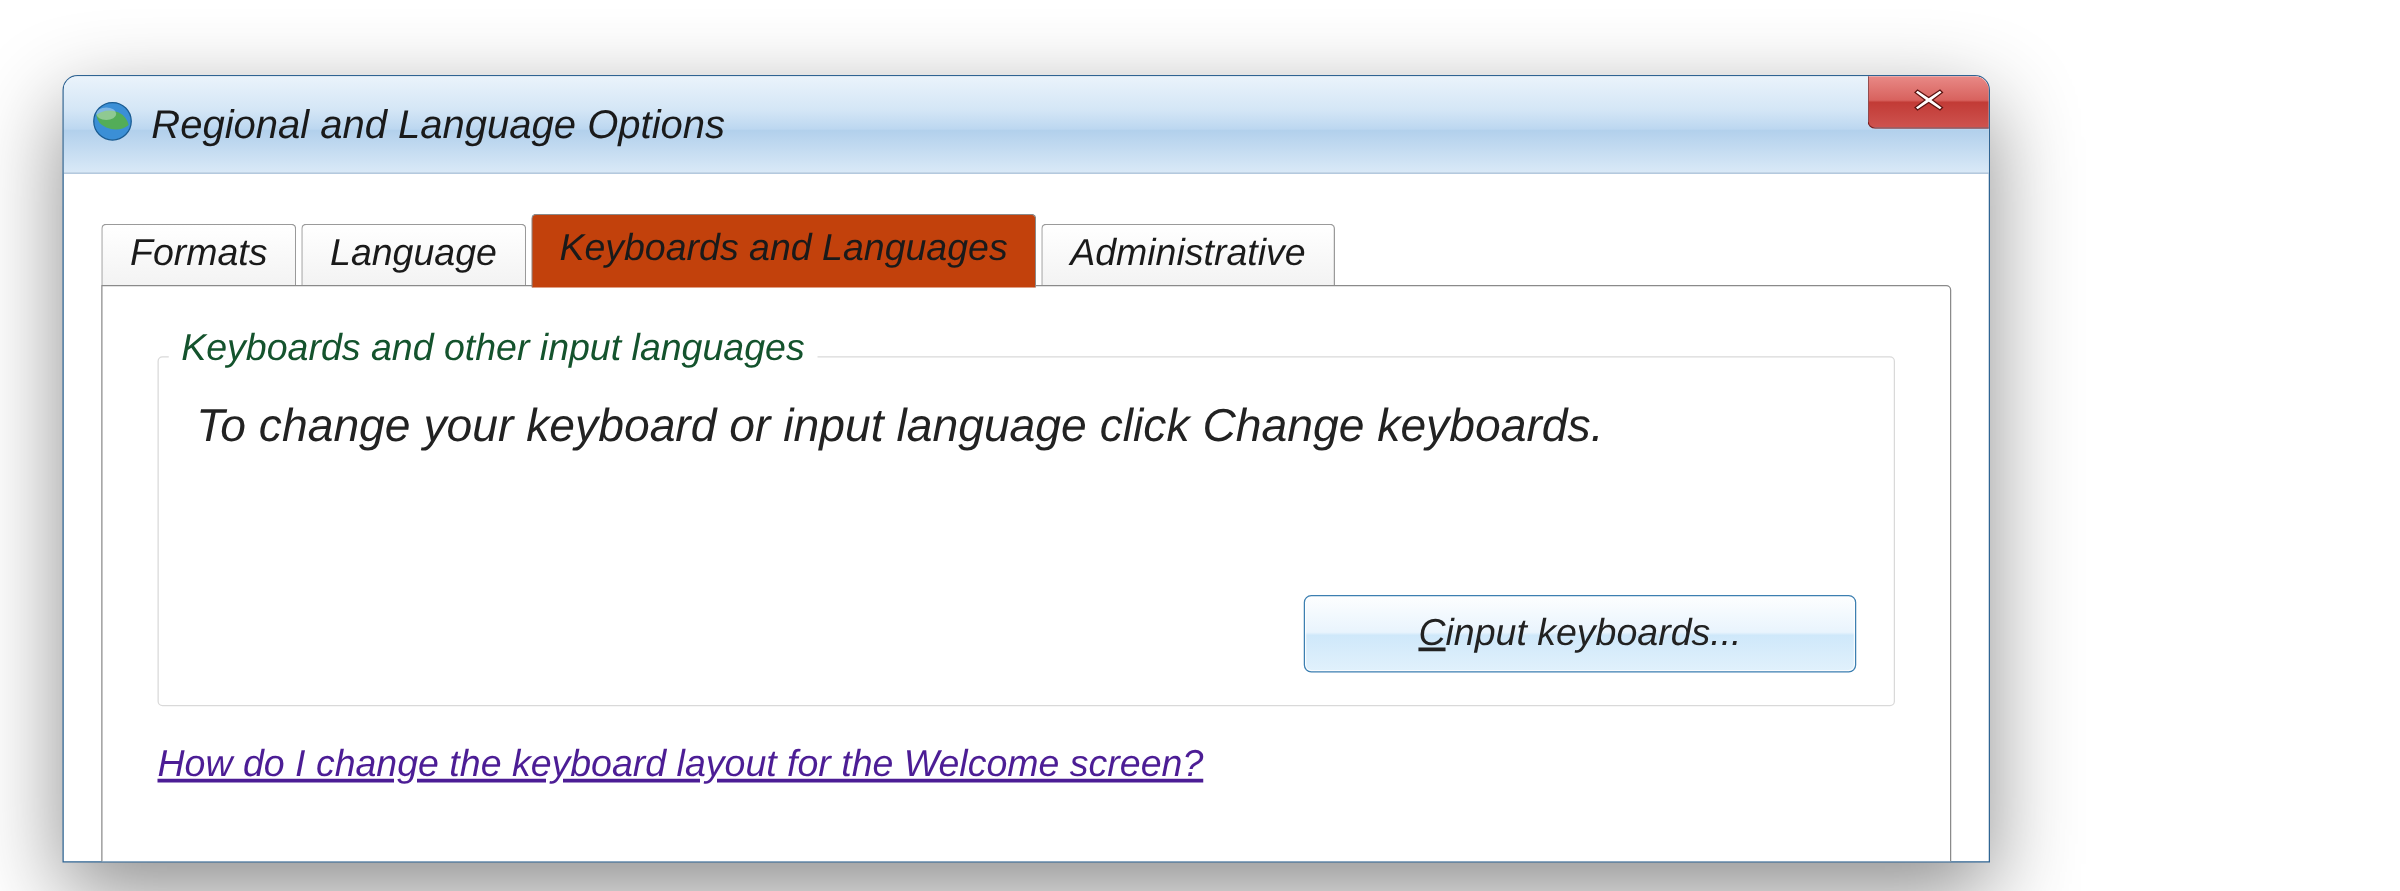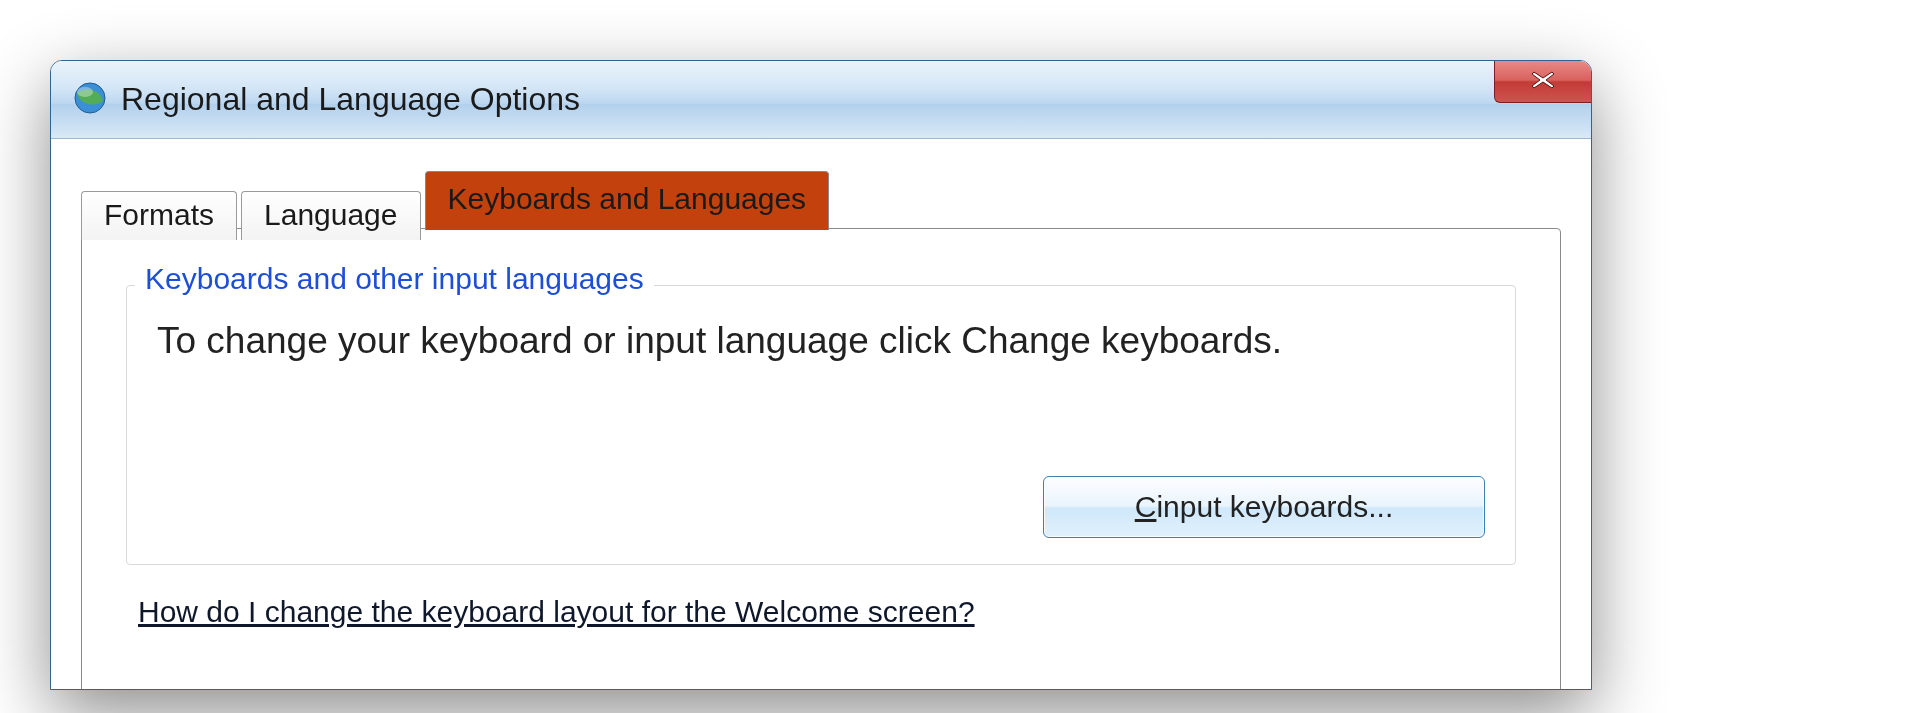--- a/index.html
+++ b/index.html
@@ -10,20 +10,21 @@
     background: #ffffff;
     font-family: "Segoe UI", Tahoma, Arial, sans-serif;
     overflow: hidden;
   }
 
   .stage {
     position: relative;
     width: 1788px;
     height: 713px;
     background: #ffffff;
+    font-style: italic;
   }
 
   
   .window {
     position: absolute;
     left: 50px;
     top: 60px;
     width: 1540px;
     height: 628px;       
     border: 1px solid #2f6493;
@@ -85,21 +86,21 @@
   .tab {
     border: 1px solid #9a9a9a;
     border-bottom: none;
     border-radius: 4px 4px 0 0;
     background: linear-gradient(#ffffff, #f3f3f3);
     padding: 6px 22px 8px 22px;
     margin-right: 4px;
     margin-top: 10px;
     cursor: default;
     position: relative;
-    top: 12px;
+    top: 0;
   }
   .tab.active {
     background: #c2410c;
     border-color: #8a8a8a;
     margin-top: 0;
     padding-top: 10px;
     padding-bottom: 14px;
     top: 2px;
     z-index: 3;
   }
@@ -123,21 +124,21 @@
     height: 280px;
     box-sizing: border-box;
   }
   .group-legend {
     position: absolute;
     top: -24px;
     left: 8px;
     background: #ffffff;
     padding: 0 10px;
     font-size: 30px;
-    color: #1d4ed8;
+    color: #14532d;
   }
   .group-text {
     font-size: 37px;
     color: #222;
   }
 
   .change-btn {
     position: absolute;
     right: 30px;
     bottom: 26px;
@@ -153,24 +154,23 @@
     font-size: 30px;
     color: #222;
     cursor: default;
   }
   .mnemonic { text-decoration: underline; }
 
   .help-link {
     display: inline-block;
     margin-top: 30px;
     font-size: 30px;
-    color: #0f172a;
+    color: #4c1d95;
     text-decoration: underline;
     cursor: default;
-    margin-left: 12px;
   }
 
   
   .cursor {
     position: absolute;
     left: 1348px;
     top: 502px;
     width: 32px;
     height: 40px;
     pointer-events: none;
@@ -204,20 +204,21 @@
         </span>
       </div>
     </div>
 
     <div class="client">
 
       <div class="tabstrip">
         <div class="tab">Formats</div>
         <div class="tab">Language</div>
         <div class="tab active">Keyboards and Languages</div>
+        <div class="tab">Administrative</div>
       </div>
 
       <div class="tabpanel">
 
         <div class="groupbox">
           <div class="group-legend">Keyboards and other input languages</div>
           <div class="group-text">To change your keyboard or input language click Change keyboards.</div>
 
           <div class="change-btn">
             <span></span>

